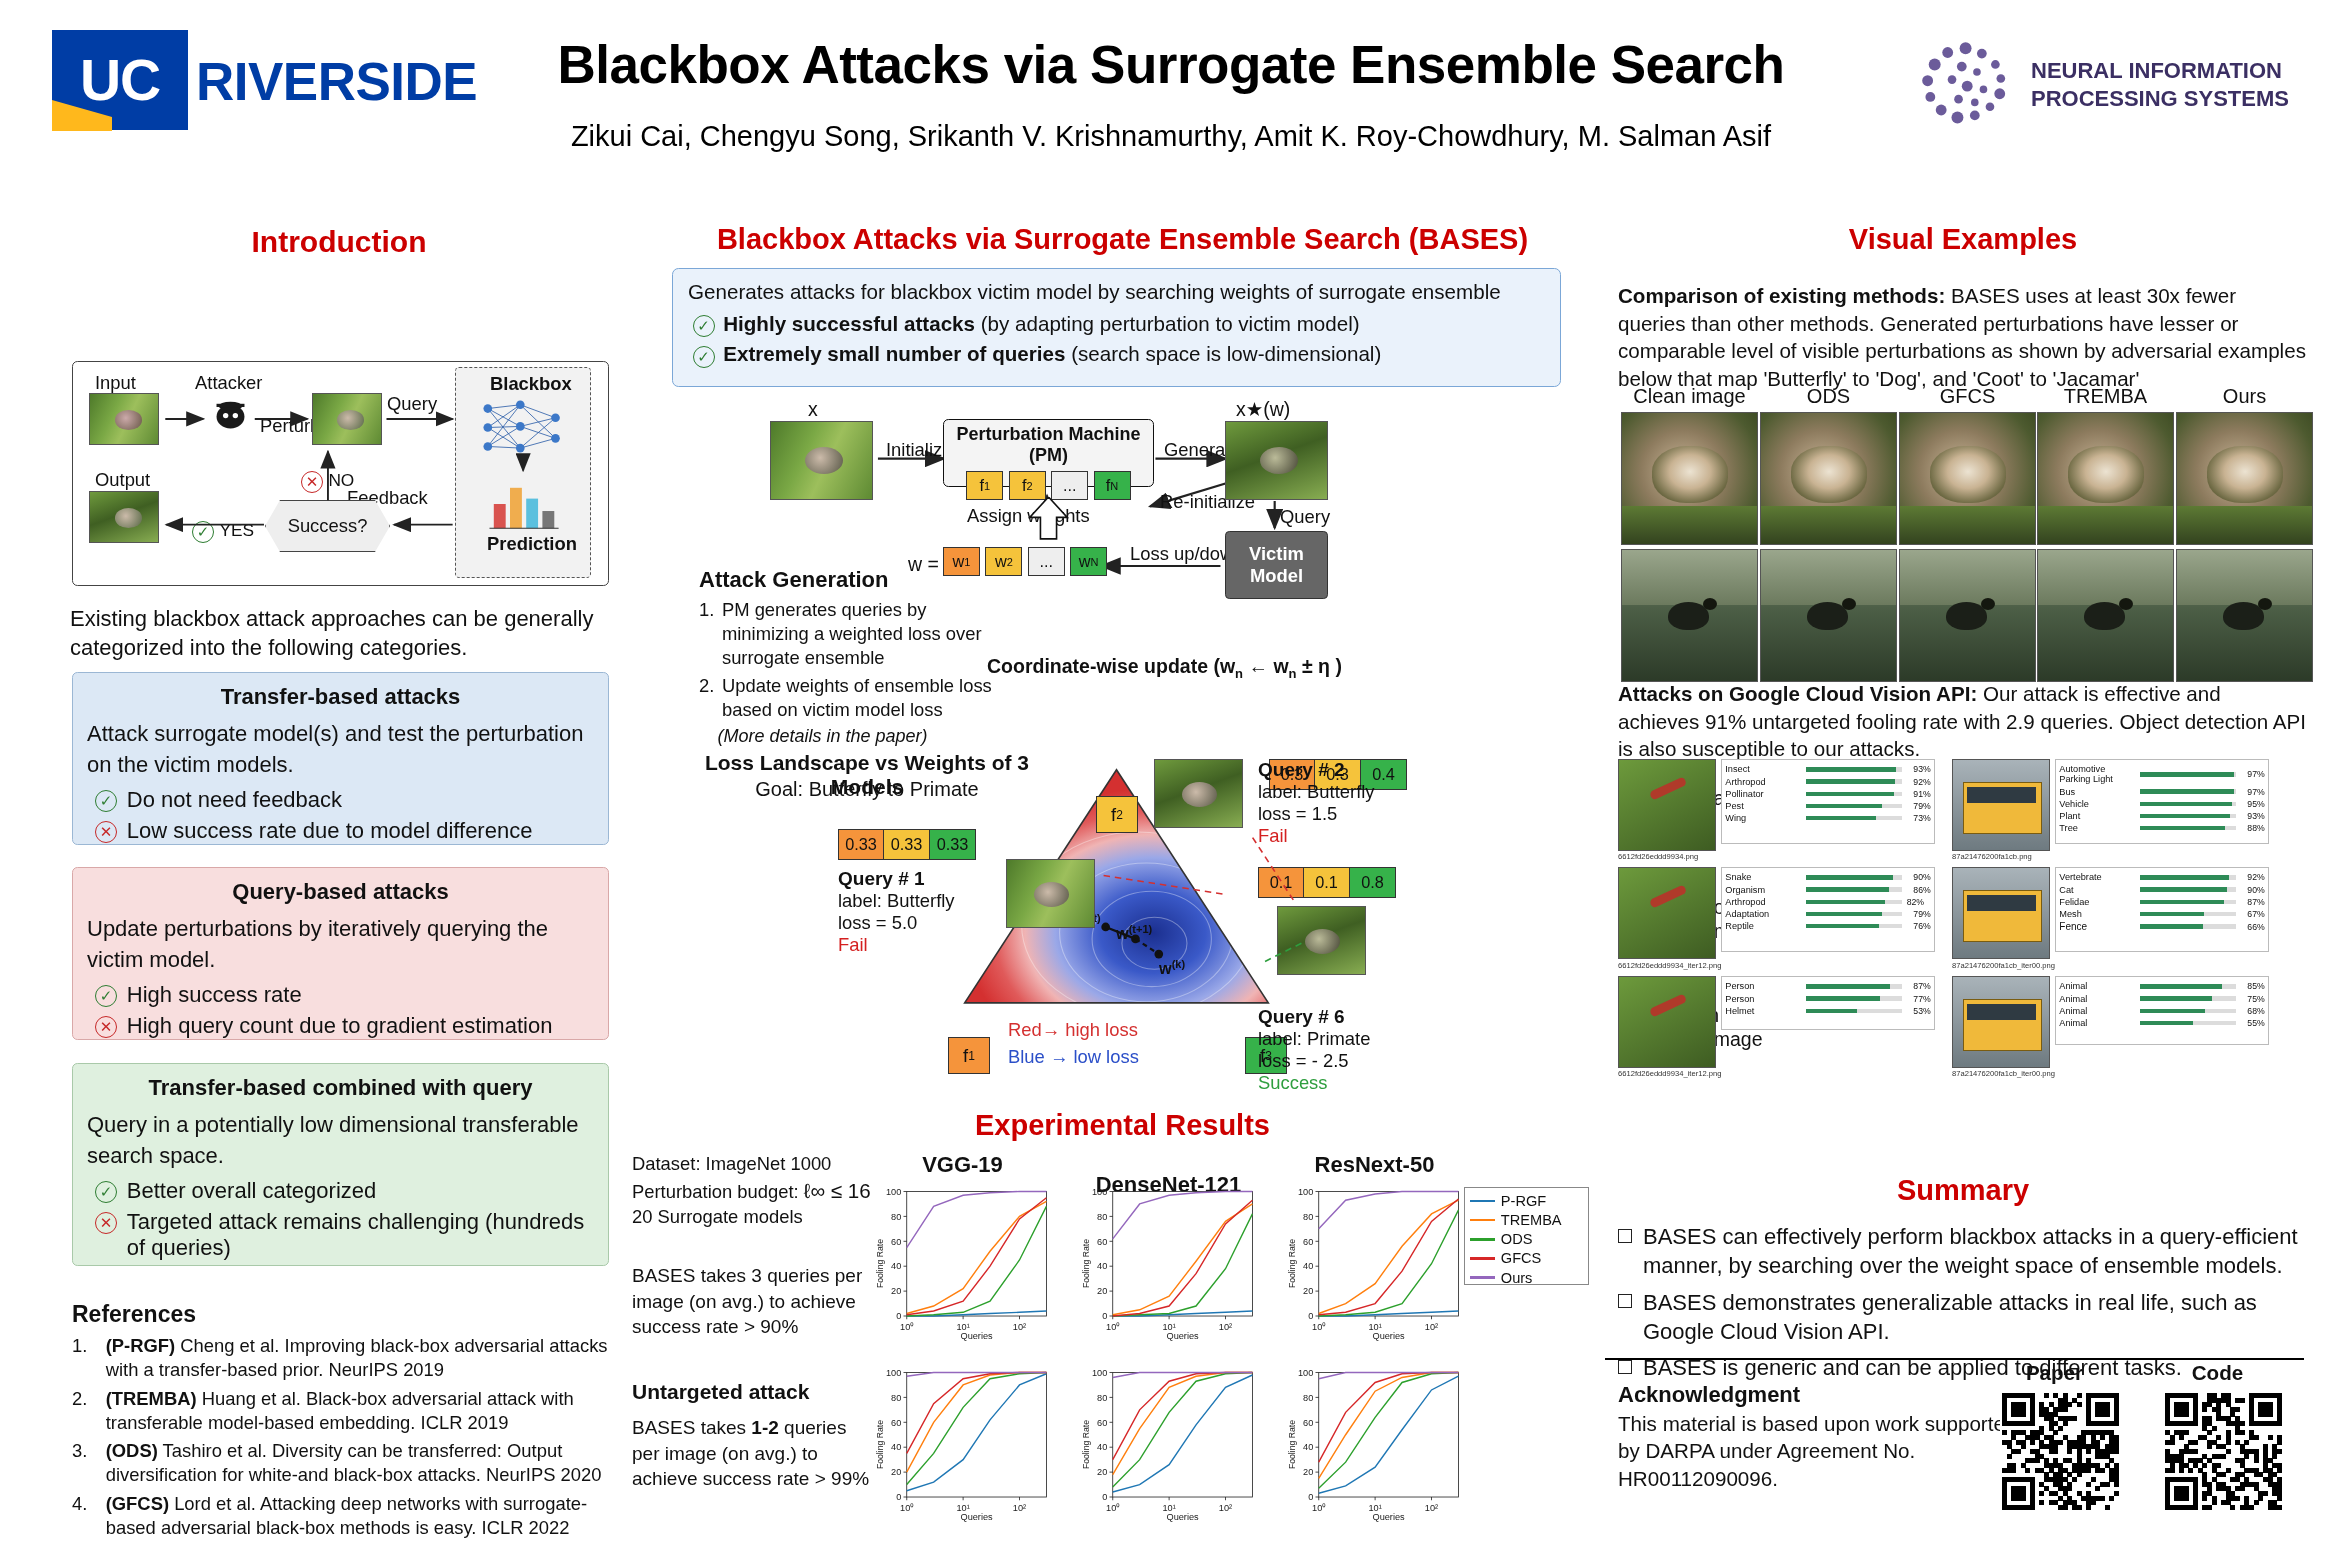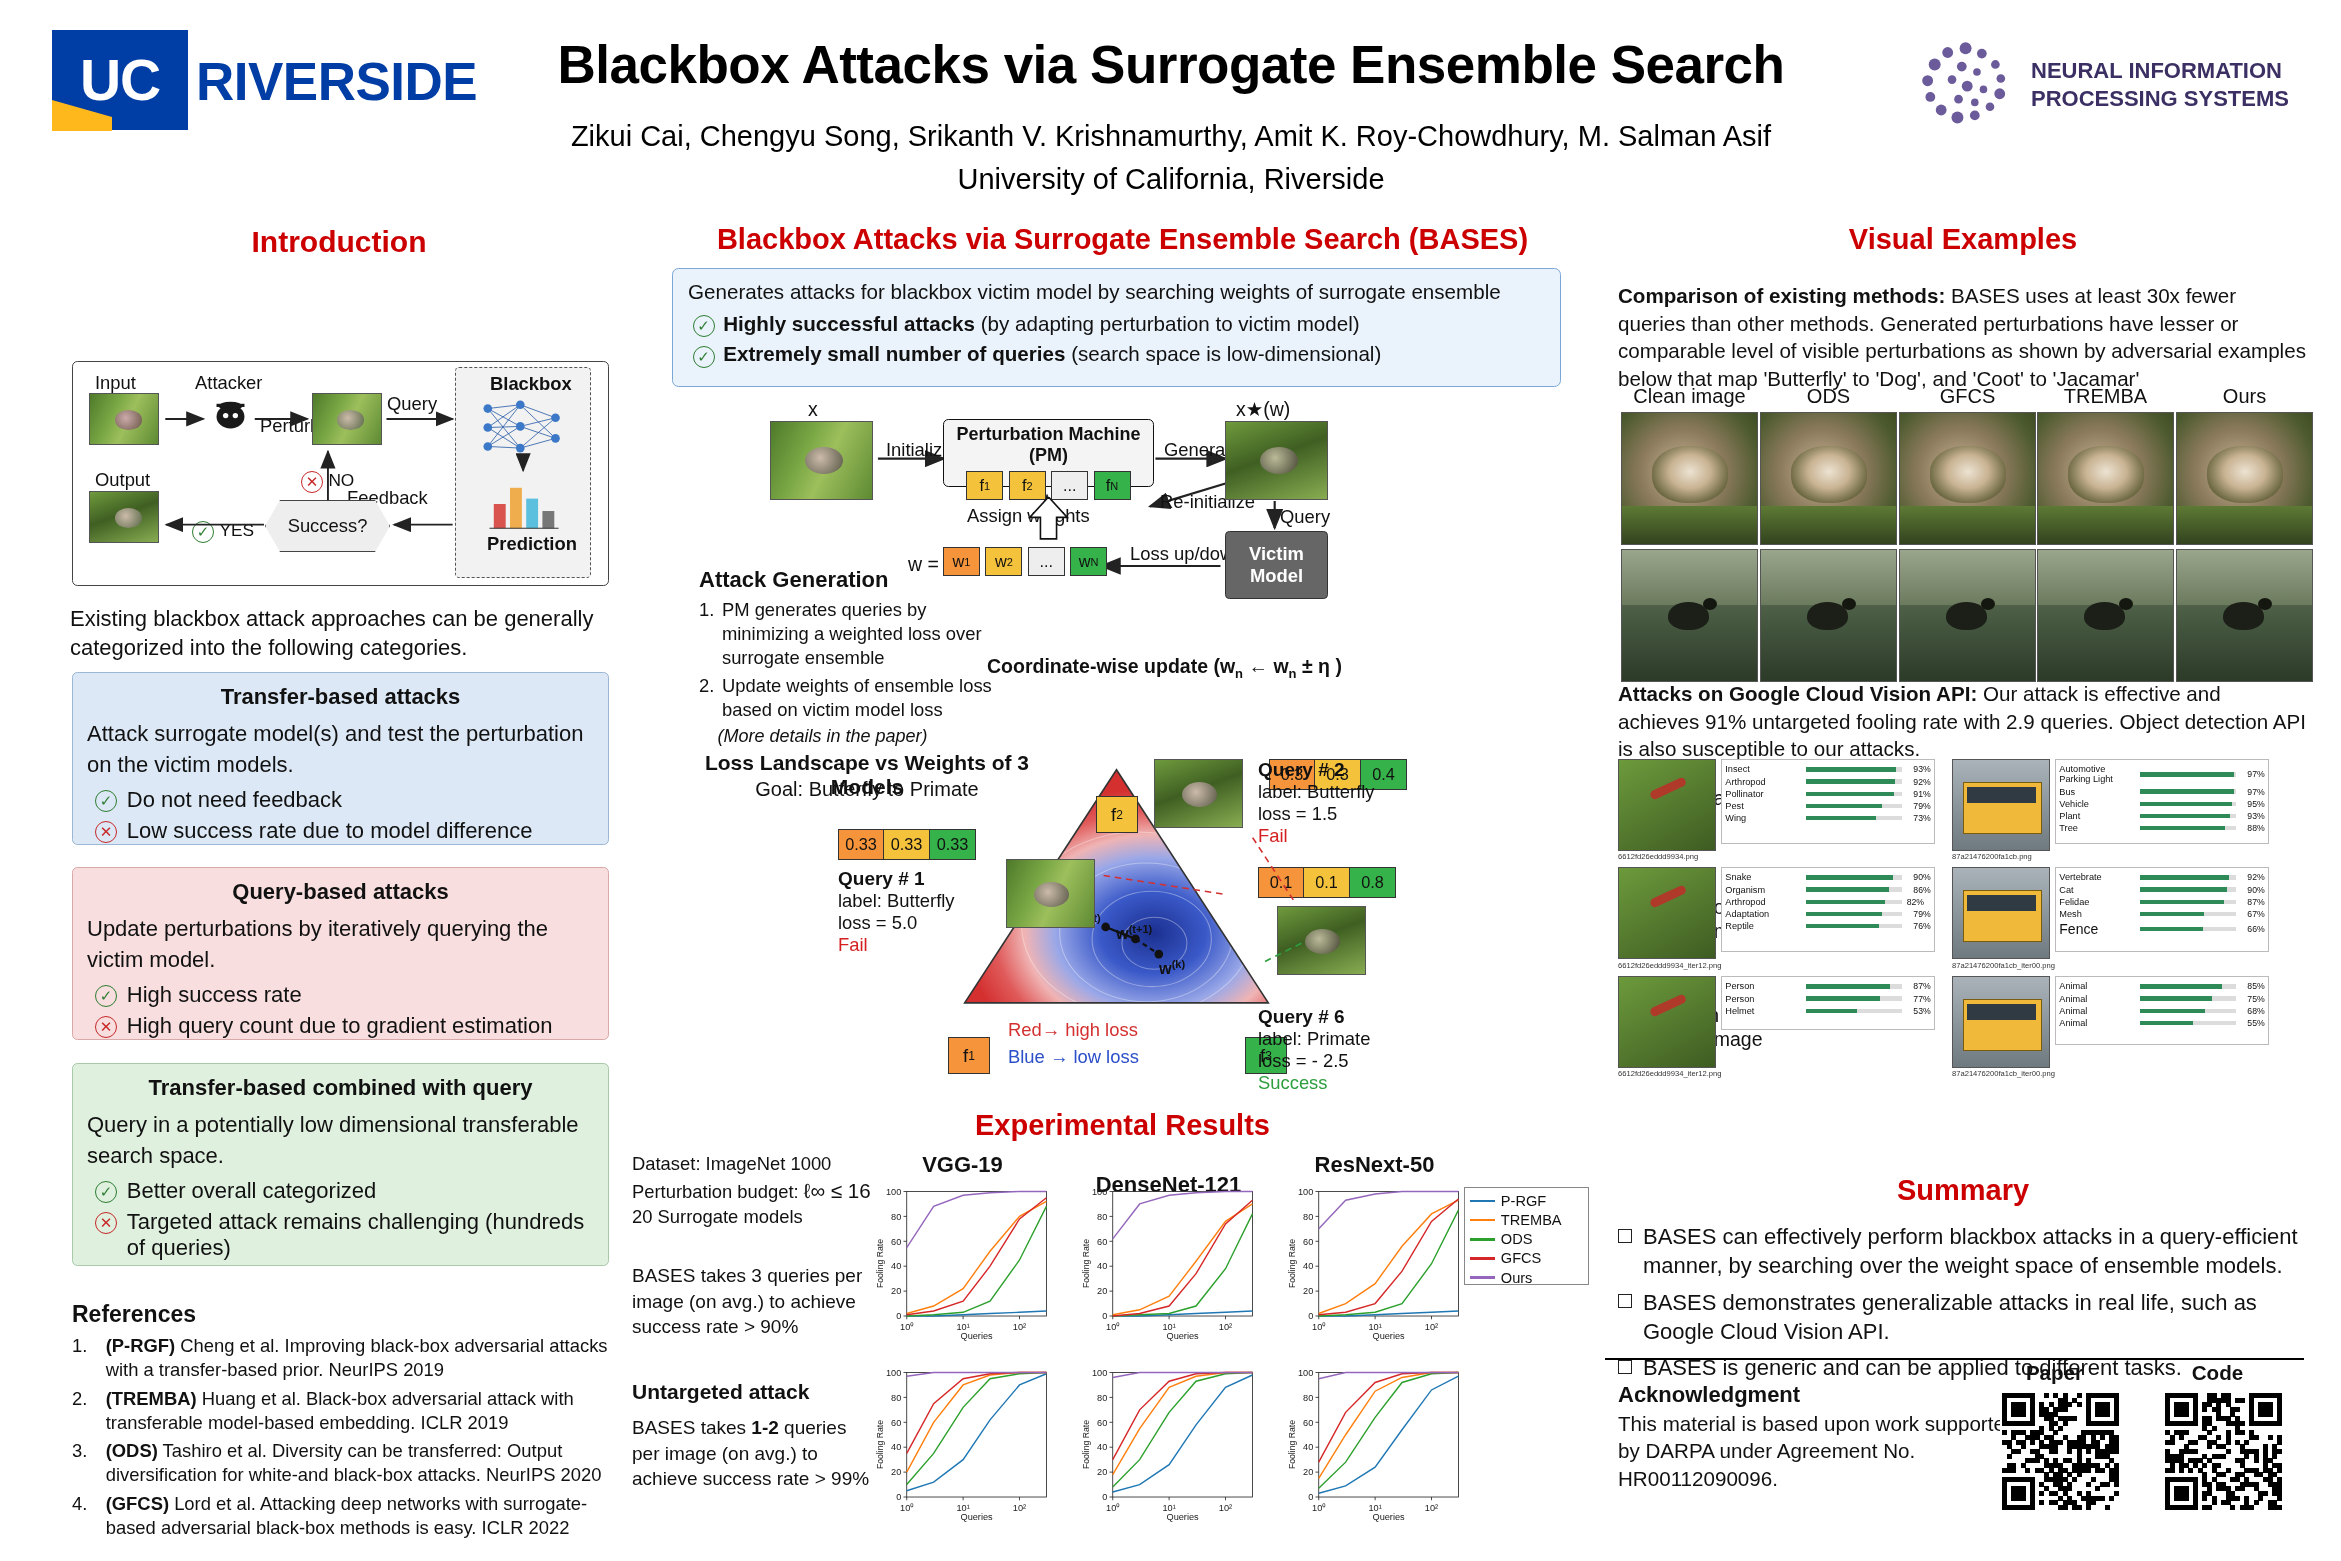--- a/index.html
+++ b/index.html
@@ -110,21 +110,20 @@
 <div class="poster">
 
   <div class="header">
     <div class="uc-logo">
       <div class="uc-badge">UC</div>
       <div class="uc-badge-gold"></div>
       <div class="uc-word">RIVERSIDE</div>
     </div>
     <div class="title">Blackbox Attacks via Surrogate Ensemble Search</div>
     <div class="authors">Zikui Cai, Chengyu Song, Srikanth V. Krishnamurthy, Amit K. Roy-Chowdhury, M. Salman Asif</div>
-    <div class="affil">University of California, Riverside</div>
 
     <div class="neurips">
       <svg width="114" height="103" style="position:absolute;left:0;top:2.7px;" viewBox="0 0 210 190">
         <g fill="#6b5b9a">
           <circle cx="95" cy="28" r="11"></circle>
             <circle cx="125" cy="38" r="9"></circle>
             <circle cx="150" cy="58" r="8"></circle>
           <circle cx="62" cy="36" r="10"></circle>
             <circle cx="38" cy="58" r="11"></circle>
             <circle cx="25" cy="88" r="10"></circle>
@@ -993,21 +992,21 @@
           <span style="flex:0 0 24px;text-align:right;font-size:8.7px;">87%</span>
         </div>
         <div class="apirow">
           <span style="flex:0 0 76px;font-size:9.2px;">Mesh</span>
           <span style="flex:1;height:4.3px;background:#dcdcdc;margin:0 4.3px;position:relative;">
             <span style="position:absolute;left:0;top:0;height:100%;background:#2e8b57;width:67%;display:block;"></span>
           </span>
           <span style="flex:0 0 24px;text-align:right;font-size:8.7px;">67%</span>
         </div>
         <div class="apirow">
-          <span style="flex:0 0 76px;font-size:14px;">Fence</span>
+          <span style="flex:0 0 76px;font-size:10px;">Fence</span>
           <span style="flex:1;height:4.3px;background:#dcdcdc;margin:0 4.3px;position:relative;">
             <span style="position:absolute;left:0;top:0;height:100%;background:#2e8b57;width:66%;display:block;"></span>
           </span>
           <span style="flex:0 0 24px;text-align:right;font-size:8.7px;">66%</span>
         </div>
       </div>
       <div class="imgph" style="left: 1618px; top: 976px; width: 98px; height: 92px; background: linear-gradient(150deg, rgb(109, 154, 60), rgb(62, 92, 34));">
         <div style="position:absolute;left:30px;top:24.4px;width:38px;height:8.7px;border-radius:4.3px;background:#b03a2a;transform:rotate(-25deg);"></div>
       </div>
       <div style="position: absolute; left: 1618px; top: 1069px; width: 103px; font-size: 7.6px; color: rgb(51, 51, 51);">6612fd26eddd9934_iter12.png</div>

